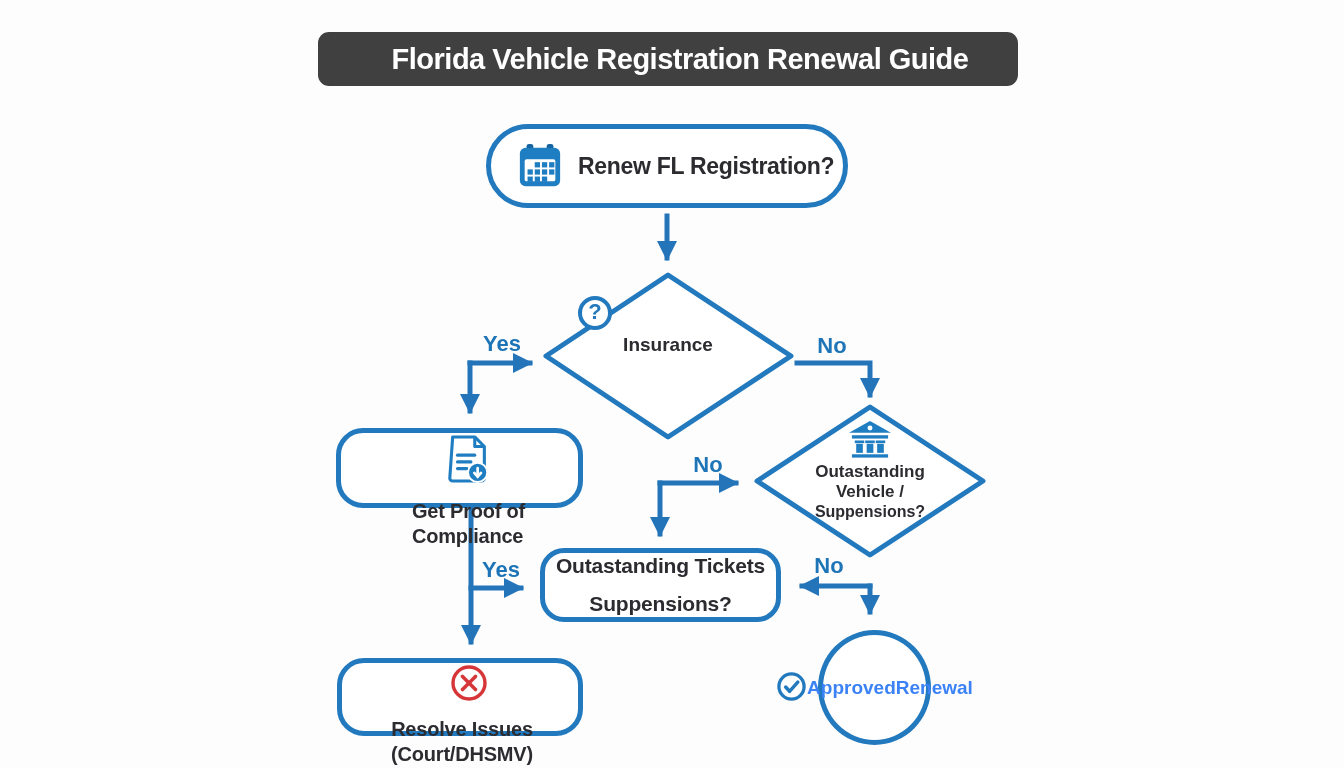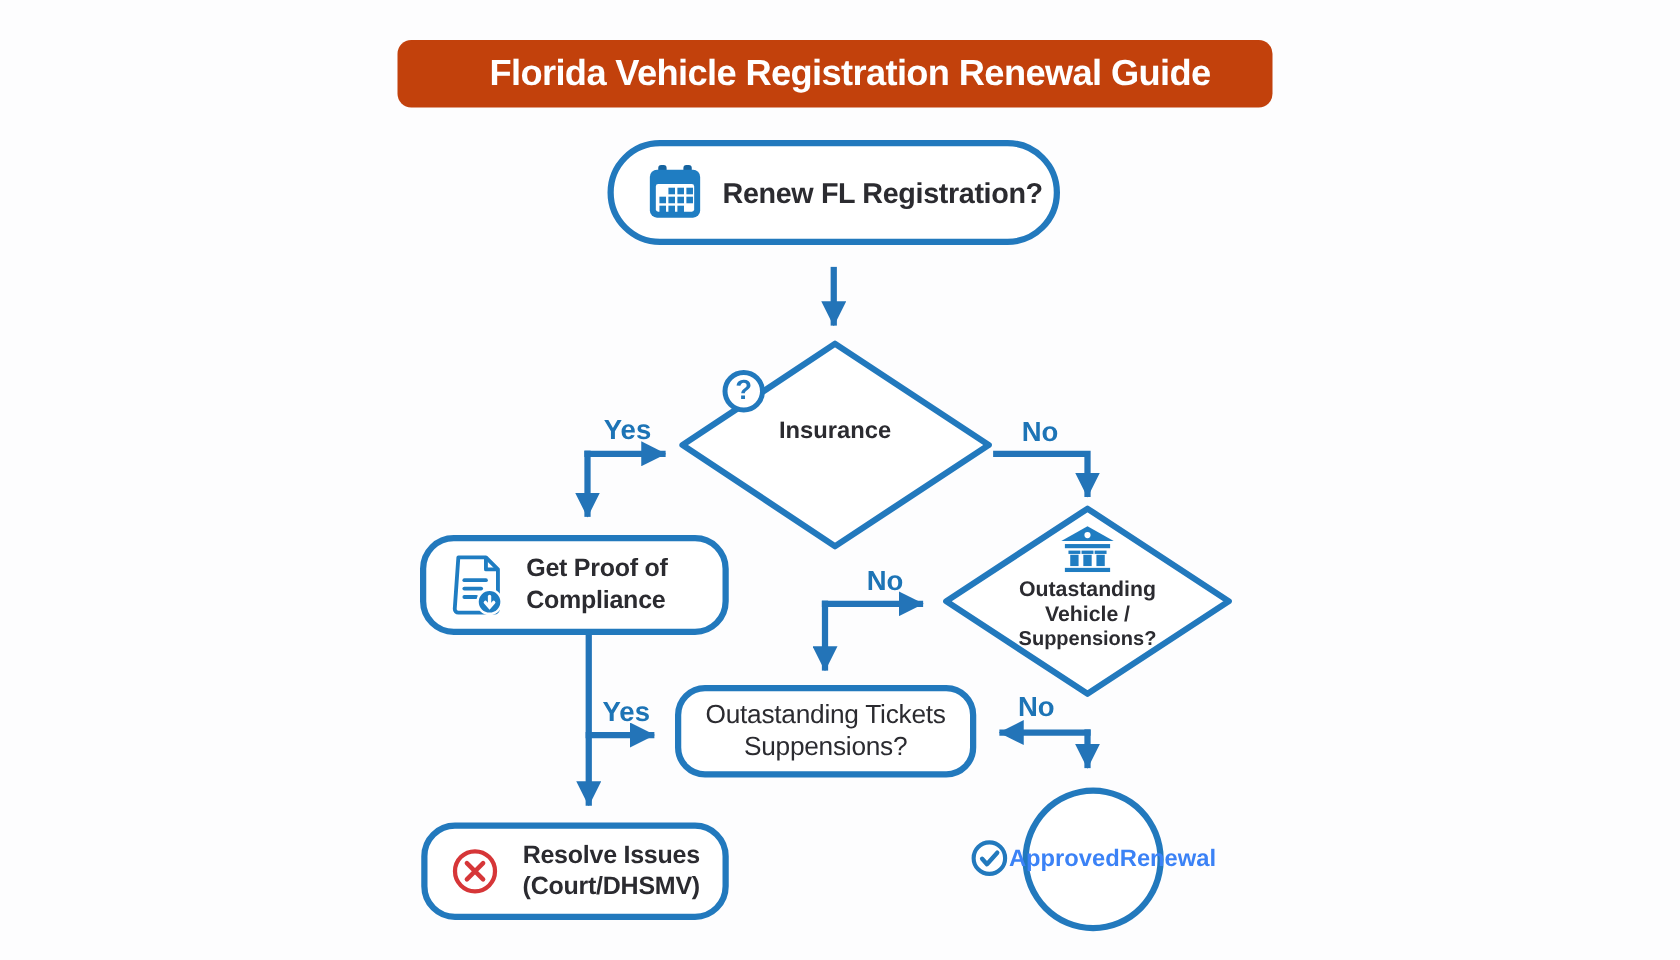--- a/index.html
+++ b/index.html
@@ -4,43 +4,43 @@
 <style>
   html,body{margin:0;padding:0;background:#ffffff;}
   #stage{
     position:relative;width:1344px;height:768px;overflow:hidden;background:#fdfdfe;
     font-family:"Liberation Sans",sans-serif;
   }
   #connectors{position:absolute;left:0;top:0;z-index:1;}
   .node{position:absolute;z-index:2;box-sizing:border-box;background:#ffffff;}
 
   .banner{
-    left:318px;top:32px;width:700px;height:54px;background:#c2410c;border-radius:11px;
+    left:318px;top:32px;width:700px;height:54px;background:#404040;border-radius:11px;
     display:flex;align-items:center;justify-content:center;
     color:#ffffff;font-size:29px;font-weight:bold;letter-spacing:-0.5px;padding-left:24px;
   }
   .pill{
-    left:486px;top:112px;width:362px;height:84px;border:5px solid #2279bd;border-radius:44px;
+    left:486px;top:124px;width:362px;height:84px;border:5px solid #2279bd;border-radius:44px;
     display:flex;align-items:center;padding-left:26px;gap:15px;
   }
   .pill .lbl{font-size:23px;font-weight:bold;color:#2b2b30;letter-spacing:-0.3px;}
 
   .rbox{
     border:5px solid #2279bd;border-radius:27px;display:flex;align-items:center;
-    padding-left:18px;gap:14px;
+    padding-left:18px;gap:14px;flex-direction:column;
   }
   .rbox .lbl{font-size:20px;font-weight:bold;color:#2b2b30;line-height:25px;letter-spacing:-0.2px;}
   .rbox .lbl span{display:block;}
   #get-proof{left:336px;top:428px;width:247px;height:80px;}
   #resolve{left:337px;top:658px;width:246px;height:78px;}
 
   #tickets-box{
     left:540px;top:548px;width:241px;height:74px;border:5px solid #2279bd;border-radius:24px;
-    display:flex;flex-direction:column;align-items:center;justify-content:center;
-    font-size:21px;font-weight:normal;color:#2b2b30;line-height:26px;letter-spacing:-0.2px;text-align:center;
+    display:flex;flex-direction:column;align-items:center;justify-content:space-between;
+    font-size:21px;font-weight:bold;color:#2b2b30;line-height:26px;letter-spacing:-0.2px;text-align:center;
   }
   #tickets-box span{display:block;}
 
   .diamond-label{
     position:absolute;z-index:2;background:transparent;text-align:center;
     font-weight:bold;color:#2b2b30;
   }
   #proof-label{left:578px;top:296px;width:180px;font-size:19px;line-height:23px;}
   #tickets-label{left:788px;top:420px;width:164px;font-size:17px;line-height:20px;}
   #tickets-label .l3{font-size:16px;}

